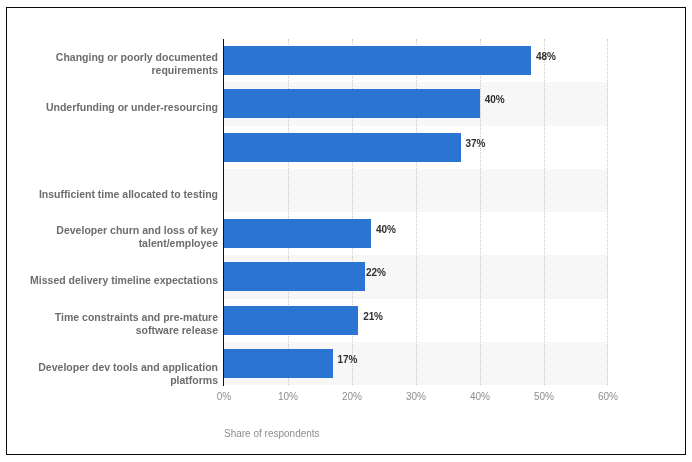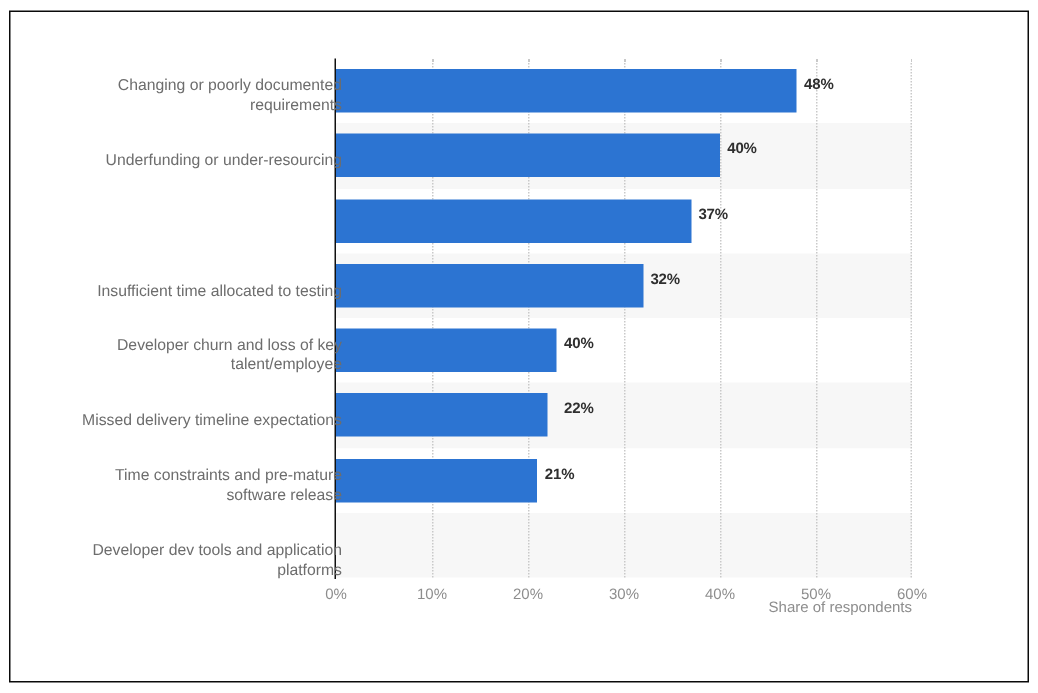--- a/index.html
+++ b/index.html
@@ -89,24 +89,25 @@
     right: 0;
     width: 200px;
     text-align: right;
     font-size: 10.5px;
     line-height: 13px;
     color: #6d6d6d;
     white-space: pre-line;
   }
   #category-labels {
     position: absolute;
-    left: 21px;
+    left: 11px;
     top: 31px;
     width: 200px;
     height: 346px;
+    font-weight: bold;
   }
 
   #x-tick-labels {
     position: absolute;
     left: 217px;
     top: 383px;
     width: 384px;
     height: 16px;
   }
   .x-tick {
@@ -114,23 +115,23 @@
     top: 0;
     transform: translateX(-50%);
     font-size: 10px;
     color: #8d8d8d;
     white-space: nowrap;
   }
 
   #x-axis-title {
     position: absolute;
     left: 217px;
-    top: 392px;
-    width: 384px;
-    text-align: right;
+    top: 420px;
+    width: 384px;
+    text-align: left;
     font-size: 10px;
     color: #8d8d8d;
   }
 </style>
 </head>
 <body>
 
 <div id="chart-frame">
 
   <div id="plot-area">
@@ -155,35 +156,35 @@
       <div class="bar-value" style="left:312px">48%</div>
     </div>
     <div class="bar-row" style="top:43.25px">
       <div class="bar" style="width:256px"></div>
       <div class="bar-value" style="left:260.8px">40%</div>
     </div>
     <div class="bar-row" style="top:86.5px">
       <div class="bar" style="width:236.8px"></div>
       <div class="bar-value" style="left:241.6px">37%</div>
     </div>
-    <div class="bar-row" style="top:129.75px">
-      <div class="bar" style="width:204.8px"></div>
-      <div class="bar-value" style="left:209.6px">32%</div>
-    </div>
     <div class="bar-row" style="top:173px">
       <div class="bar" style="width:147.2px"></div>
       <div class="bar-value" style="left:152px">40%</div>
     </div>
     <div class="bar-row" style="top:216.25px">
       <div class="bar" style="width:140.8px"></div>
-      <div class="bar-value" style="left:152px">22%</div>
+      <div class="bar-value" style="left:142px">22%</div>
     </div>
     <div class="bar-row" style="top:259.5px">
       <div class="bar" style="width:134.4px"></div>
       <div class="bar-value" style="left:139.2px">21%</div>
+    </div>
+    <div class="bar-row" style="top:302.75px">
+      <div class="bar" style="width:108.8px"></div>
+      <div class="bar-value" style="left:113.6px">17%</div>
     </div>
   </div>
 
   <div id="y-axis-line"></div>
 
   <div id="category-labels">
     <div class="cat-label" style="top:12px">Changing or poorly documented
 requirements</div>
     <div class="cat-label" style="top:62px">Underfunding or under-resourcing</div>
     <div class="cat-label" style="top:148.5px">Insufficient time allocated to testing</div>

